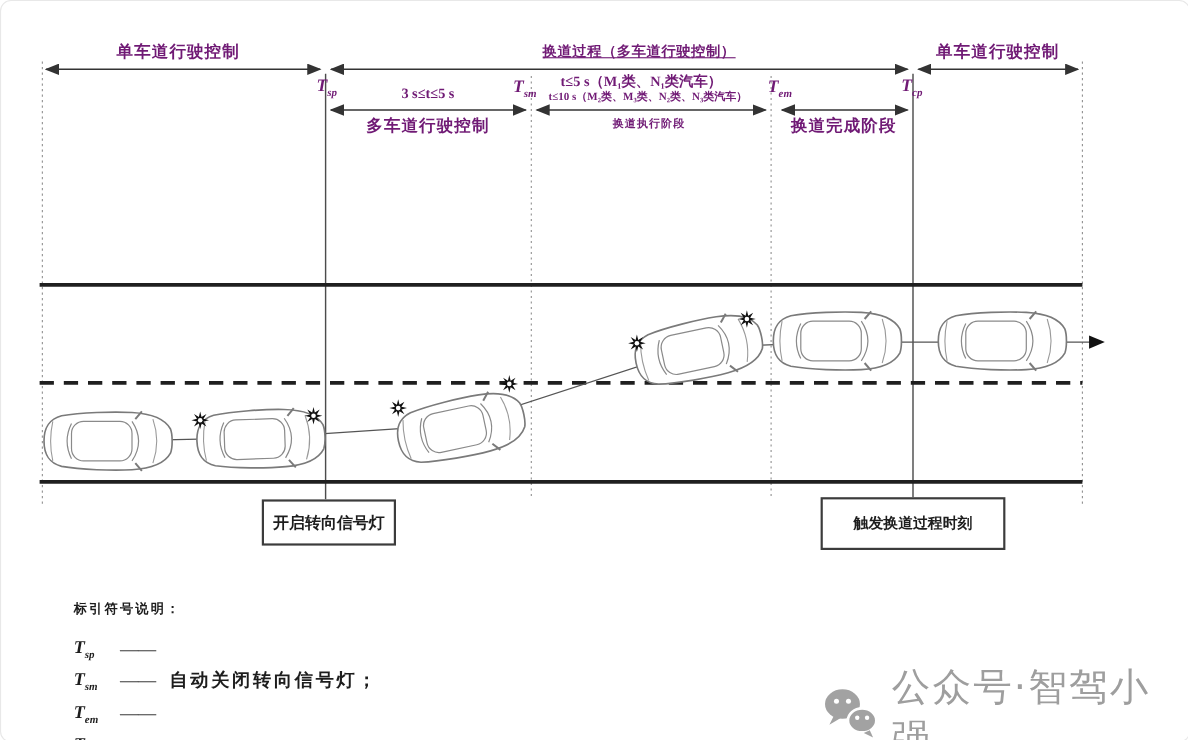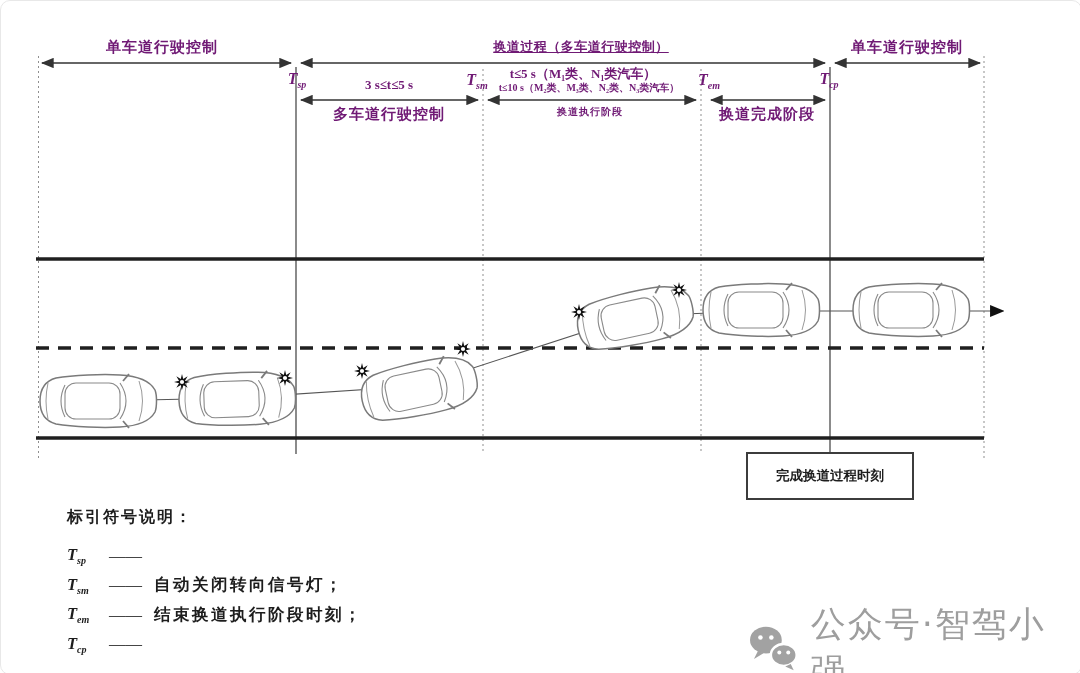--- a/index.html
+++ b/index.html
@@ -15,21 +15,21 @@
   .b{font-weight:700;}
   .marker{font-style:italic;font-size:16px;font-weight:600;}
   .marker sub{font-size:10px;font-style:italic;letter-spacing:0;}
   .callout{
     position:absolute;border:2px solid #3c3c3c;background:#fff;
     display:flex;flex-direction:column;align-items:center;justify-content:center;
     font-weight:700;text-align:center;
     font-family:"Liberation Serif","DejaVu Serif",serif;
   }
   .legend{position:absolute;left:66px;top:506px;}
-  .legend-title{font-size:16px;font-weight:600;letter-spacing:2px;margin-bottom:13px;}
+  .legend-title{font-size:12px;font-weight:600;letter-spacing:2px;margin-bottom:13px;margin-top:38px;}
   .legend-row{height:29.5px;display:flex;align-items:center;font-size:16.5px;letter-spacing:2.5px;}
   .legend-sym{width:42px;font-style:italic;font-weight:600;letter-spacing:0;flex:none;}
   .legend-sym sub{font-size:10px;}
   .legend-dash{margin-right:12px;letter-spacing:0;flex:none;}
   .legend-desc{font-weight:600;}
   .watermark{
     position:absolute;left:748px;top:600px;display:flex;align-items:center;gap:12px;
     color:#9e9e9e;font-size:35px;letter-spacing:2px;
     font-family:"DejaVu Sans","Liberation Sans",sans-serif;
   }
@@ -122,39 +122,41 @@
   </div>
 
   <div class="t c b" style="left:330px;top:76px;width:116px;font-size:13px;">3 s≤t≤5 s</div>
   <div class="t c b" style="left:486px;top:64px;width:192px;font-size:13px;">t≤5 s（M₁类、N₁类汽车）</div>
   <div class="t c b" style="left:480px;top:80px;width:216px;font-size:10px;">t≤10 s（M₂类、M₃类、N₂类、N₃类汽车）</div>
 
   <div class="t c b" style="left:328px;top:104px;width:120px;font-size:15px;letter-spacing:1px;">多车道行驶控制</div>
   <div class="t c b" style="left:527px;top:104px;width:124px;font-size:10px;letter-spacing:1px;">换道执行阶段</div>
   <div class="t c b" style="left:704px;top:104px;width:124px;font-size:15px;letter-spacing:1px;">换道完成阶段</div>
 
+  <div class="callout" style="left:237px;top:453px;width:118px;height:38px;font-size:14.5px;">
+    <span>开启转向信号灯</span>
+  </div>
   <div class="callout" style="left:745px;top:451px;width:164px;height:44px;font-size:13.5px;line-height:20px;">
-    <span>完成换道过程时刻</span>
+    <span>触发换道过程时刻</span>
   </div>
 
   <div class="legend">
     <div class="legend-title">标引符号说明：</div>
     <div class="legend-row">
       <span class="legend-sym"><span>T</span><sub>sp</sub></span>
       <span class="legend-dash">——</span>
     </div>
     <div class="legend-row">
       <span class="legend-sym"><span>T</span><sub>sm</sub></span>
       <span class="legend-dash">——</span>
       <span class="legend-desc">自动关闭转向信号灯；</span>
     </div>
     <div class="legend-row">
       <span class="legend-sym"><span>T</span><sub>em</sub></span>
       <span class="legend-dash">——</span>
-      <span class="legend-desc">结束换道执行阶段时刻；</span>
     </div>
     <div class="legend-row">
       <span class="legend-sym"><span>T</span><sub>cp</sub></span>
       <span class="legend-dash">——</span>
     </div>
   </div>
 
   <div class="watermark">
     <svg width="50" height="46" viewBox="0 0 50 46">
       <ellipse cx="17" cy="15" rx="16" ry="13.5" fill="#a2a2a2"></ellipse>

